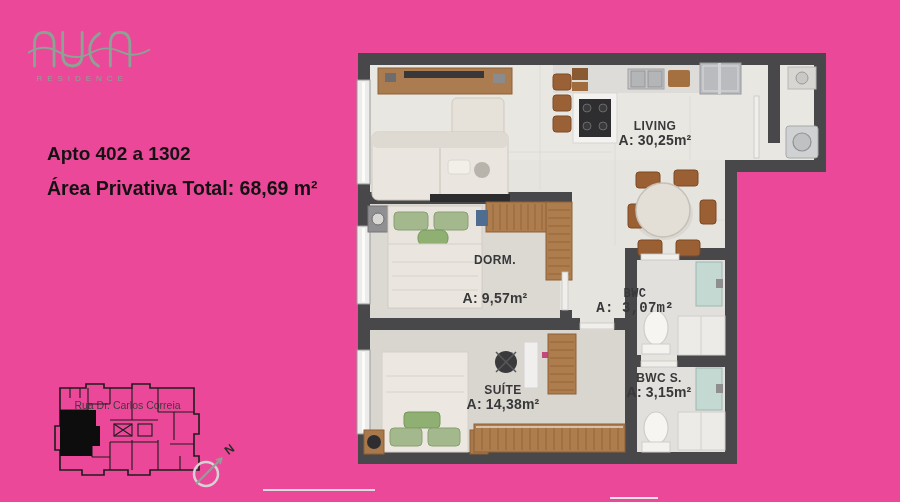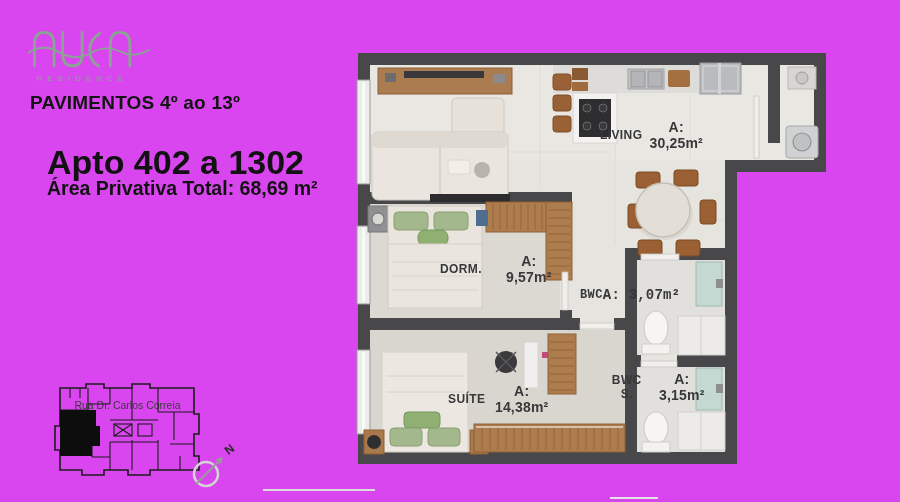--- a/index.html
+++ b/index.html
@@ -1,25 +1,25 @@
 <!DOCTYPE html>
 <html><head>
 <meta charset="utf-8">
 <style>
   html,body{margin:0;padding:0;background:#fff;}
-  .canvas{position:relative;width:900px;height:502px;background:#d946ef;overflow:hidden;
+  .canvas{position:relative;width:900px;height:502px;background:#ec4899;overflow:hidden;
           font-family:"Liberation Sans",sans-serif;color:#161616;}
   .abs{position:absolute;}
   
   .pavimentos{left:30px;top:92px;font-size:19px;font-weight:800;letter-spacing:.2px;color:#141414;}
-  .unit-title{left:47px;top:143px;font-size:34px;font-weight:800;color:#121212;}
+  .unit-title{left:47px;top:143px;font-size:19px;font-weight:800;color:#121212;}
   .unit-area{left:47px;top:177px;font-size:19.5px;font-weight:800;color:#121212;}
   .street{left:40px;top:366px;width:175px;text-align:center;font-size:10.5px;color:#3c3c3c;margin-top:33px;}
   
-  .room-label{position:absolute;width:110px;display:flex;align-items:center;
+  .room-label{position:absolute;width:110px;display:flex;flex-direction:column;align-items:center;
               z-index:5;color:#38383a;line-height:1.12;text-align:center;pointer-events:none;}
   .room-label .rn{font-size:12px;font-weight:700;letter-spacing:.4px;}
   .room-label .ra{font-size:14px;font-weight:700;letter-spacing:.2px;}
   
   .watermark{left:610px;top:437px;width:278px;z-index:6;pointer-events:none;}
   .wm-name{font-size:31px;font-weight:800;letter-spacing:.6px;white-space:nowrap;
            color:rgba(255,255,255,.92);-webkit-text-stroke:1.2px rgba(178,178,178,.6);
            text-shadow:0 0 1px rgba(170,170,170,.5);}
   .wm-role{margin-top:-3px;text-align:right;font-size:18.5px;font-weight:700;letter-spacing:.4px;
            color:rgba(255,255,255,.92);-webkit-text-stroke:1px rgba(178,178,178,.6);
@@ -36,21 +36,20 @@
     <g stroke="#8ba395" stroke-width="2.6" fill="none" stroke-linecap="round">
       <path d="M6,42 V22 Q6,11 15,11 Q24,11 24,22 V42"></path>
       <path d="M32,11 V31 Q32,42 41,42 Q50,42 50,31 V11"></path>
       <path d="M66,12 Q57,18 57,27 Q57,38 65,42"></path>
       <path d="M76,42 V22 Q76,11 85,11 Q94,11 94,22 V42"></path>
       <path d="M0,30 Q14,21 28,29 Q44,38 58,30 Q72,22 86,29 Q98,35 112,27" stroke-width="1.8"></path>
     </g>
     <text x="50" y="56" text-anchor="middle" font-size="7.5" fill="#8ba395" style="letter-spacing:4.5px;font-family:'Liberation Sans',sans-serif;">RESIDENCE</text>
   </svg>
 
-  <div class="abs pavimentos">PAVIMENTOS 4º ao 13º</div>
 
   <div class="abs unit-title">Apto 402 a 1302</div>
   <div class="abs unit-area">Área Privativa Total: 68,69 m²</div>
 
   <div class="abs street">Rua Dr. Carlos Correia</div>
   <svg class="abs" style="left:52px;top:382px;" width="152" height="104" viewBox="0 0 152 104">
     <g stroke="#1c1c1c" stroke-width="1.6" fill="none">
       <path d="M8,6 H34 V2 H52 V6 H80 V2 H98 V6 H142 V32 H147 V52 H142 V74 H147 V88 H98 V93 H76 V88 H52 V93 H30 V88 H8 V68 H3 V44 H8 Z"></path>
     </g>
     <g stroke="#1c1c1c" stroke-width="1.1" fill="none">

